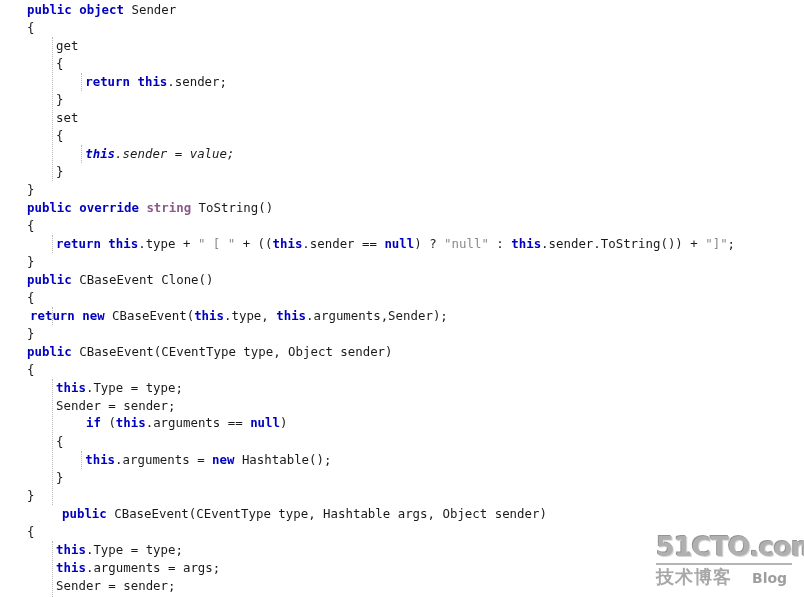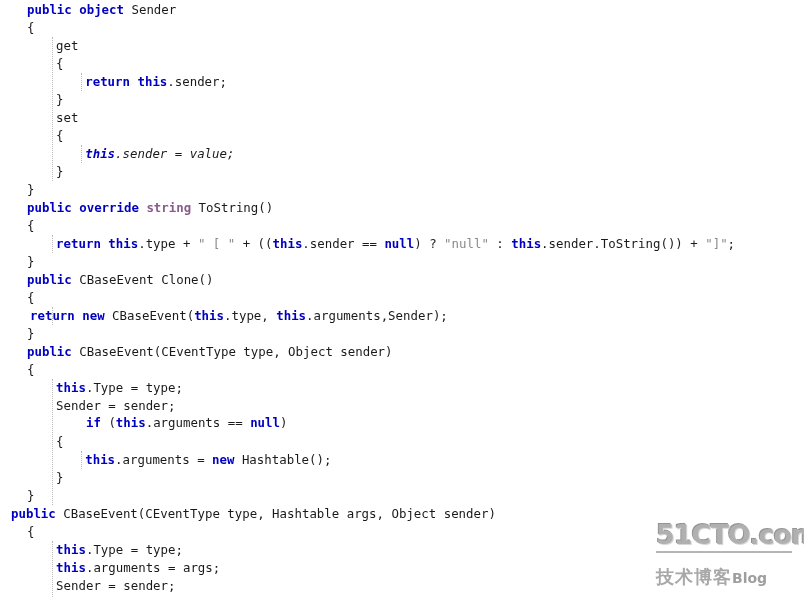--- a/index.html
+++ b/index.html
@@ -59,23 +59,23 @@
     letter-spacing: -1px;
     line-height: 30px;
     color: #b0b0b0;
     text-shadow: 1px 1px 0 #d8d8d8, -1px -1px 0 #949494;
     border-bottom: 2px solid #b5b5b5;
     padding-bottom: 1px;
   }
   #watermark .wm-sub {
     display: flex;
     align-items: baseline;
-    gap: 0;
+    gap: 20px;
     line-height: 22px;
-    padding-top: 13px;
+    padding-top: 1px;
   }
   #watermark .wm-cn {
     font-family: "DejaVu Sans", "Liberation Sans", sans-serif;
     font-size: 18px;
     font-weight: bold;
     color: #a8a8a8;
     letter-spacing: 1px;
   }
   #watermark .wm-blog {
     font-family: "DejaVu Sans", "Liberation Sans", sans-serif;
@@ -120,21 +120,21 @@
       <div class="code-line" style="top: 325px; padding-left: 27px;"><span class="tok punc">}</span></div>
       <div class="code-line" style="top: 343px; padding-left: 27px; text-align: center;"><span class="tok kw">public</span><span class="tok plain"> CBaseEvent(CEventType type, Object sender)</span></div>
       <div class="code-line" style="top: 361px; padding-left: 27px;"><span class="tok punc">{</span></div>
       <div class="code-line" style="top: 379px; padding-left: 56.12px;"><span class="tok kw">this</span><span class="tok plain">.Type = type;</span></div>
       <div class="code-line" style="top: 397px; padding-left: 56.12px;"><span class="tok plain">Sender = sender;</span></div>
       <div class="code-line" style="top: 414px; padding-left: 86px;"><span class="tok kw">if</span><span class="tok plain"> (</span><span class="tok kw">this</span><span class="tok plain">.arguments == </span><span class="tok kw">null</span><span class="tok plain">)</span></div>
       <div class="code-line" style="top: 433px; padding-left: 56.12px;"><span class="tok punc">{</span></div>
       <div class="code-line" style="top: 451px; padding-left: 85.24px;"><span class="tok kw">this</span><span class="tok plain">.arguments = </span><span class="tok kw">new</span><span class="tok plain"> Hashtable();</span></div>
       <div class="code-line" style="top: 469px; padding-left: 56.12px;"><span class="tok punc">}</span></div>
       <div class="code-line" style="top: 487px; padding-left: 27px;"><span class="tok punc">}</span></div>
-      <div class="code-line" style="top: 505px; padding-left: 11px;"><span class="tok kw">public</span><span class="tok plain"> CBaseEvent(CEventType type, Hashtable args, Object sender)</span></div>
+      <div class="code-line" style="top: 505px; padding-left: 22px; margin-left: 40px;"><span class="tok kw">public</span><span class="tok plain"> CBaseEvent(CEventType type, Hashtable args, Object sender)</span></div>
       <div class="code-line" style="top: 523px; padding-left: 27px;"><span class="tok punc">{</span></div>
       <div class="code-line" style="top: 541px; padding-left: 56.12px;"><span class="tok kw">this</span><span class="tok plain">.Type = type;</span></div>
       <div class="code-line" style="top: 559px; padding-left: 56.12px;"><span class="tok kw">this</span><span class="tok plain">.arguments = args;</span></div>
       <div class="code-line" style="top: 577px; padding-left: 56.12px;"><span class="tok plain">Sender = sender;</span></div>
     </div>
 
   <div id="watermark">
     <div class="wm-main">51CTO.com</div>
     <div class="wm-sub">
       <span class="wm-cn">技术博客</span>

